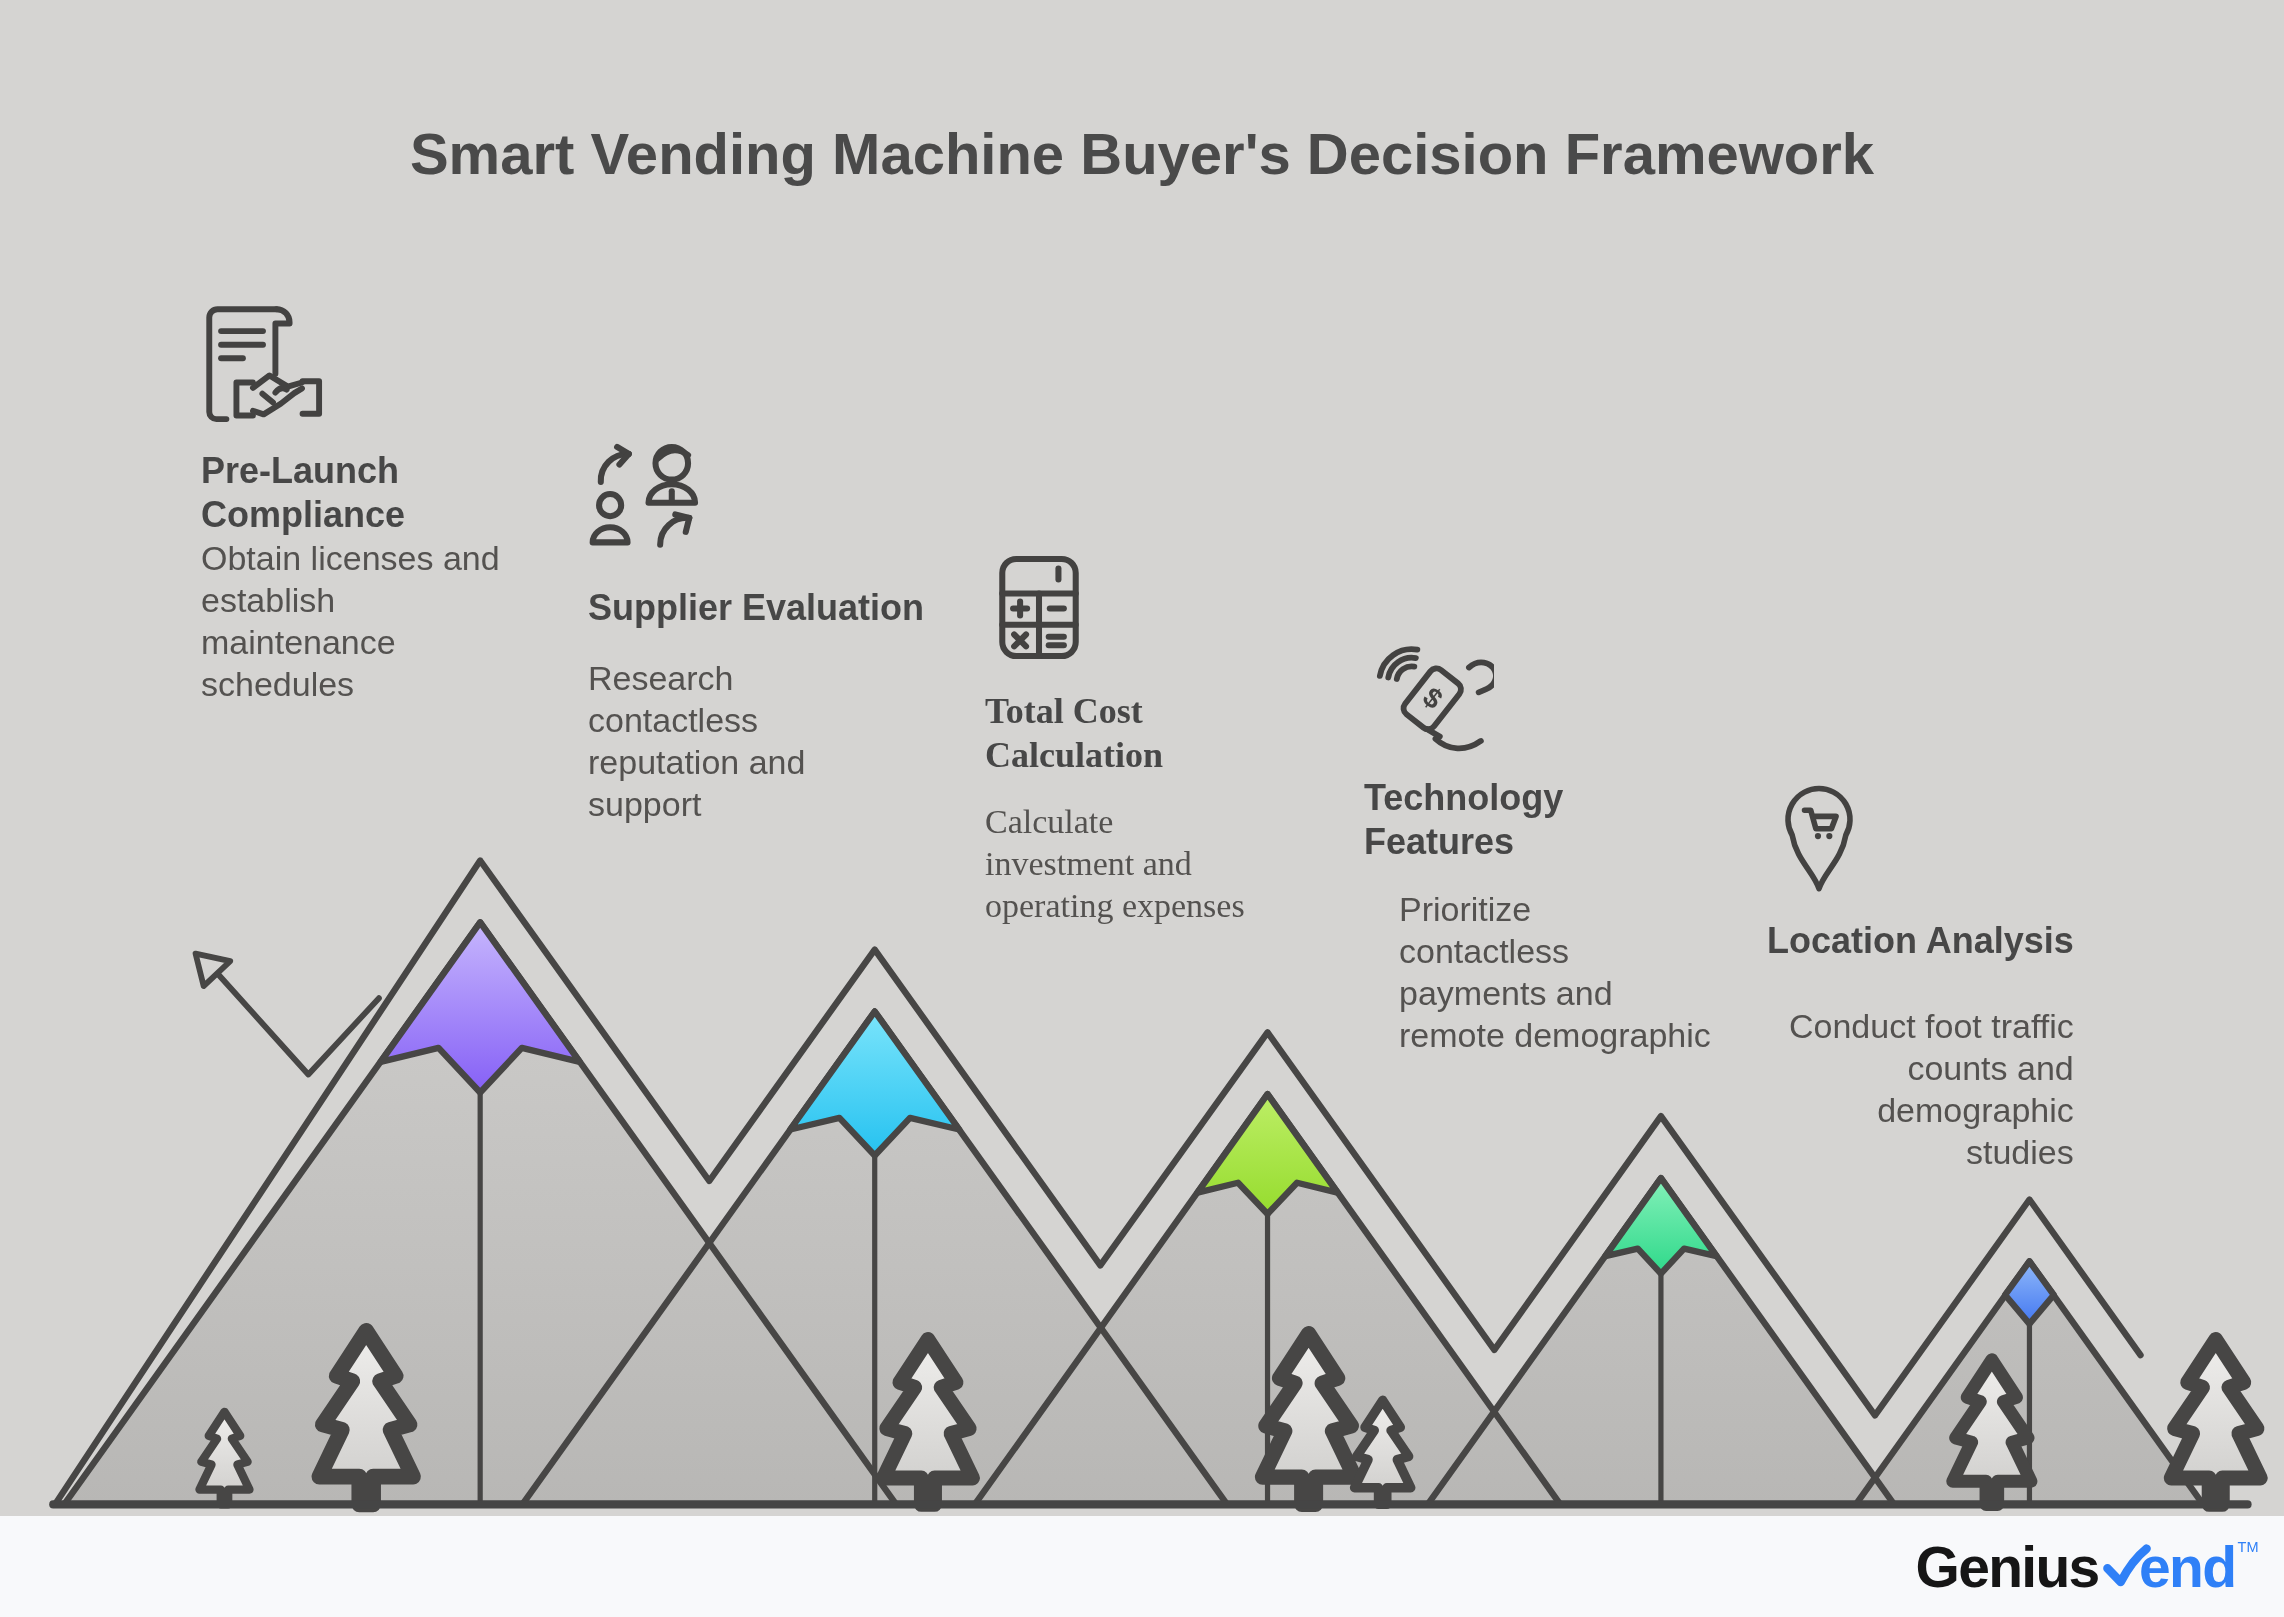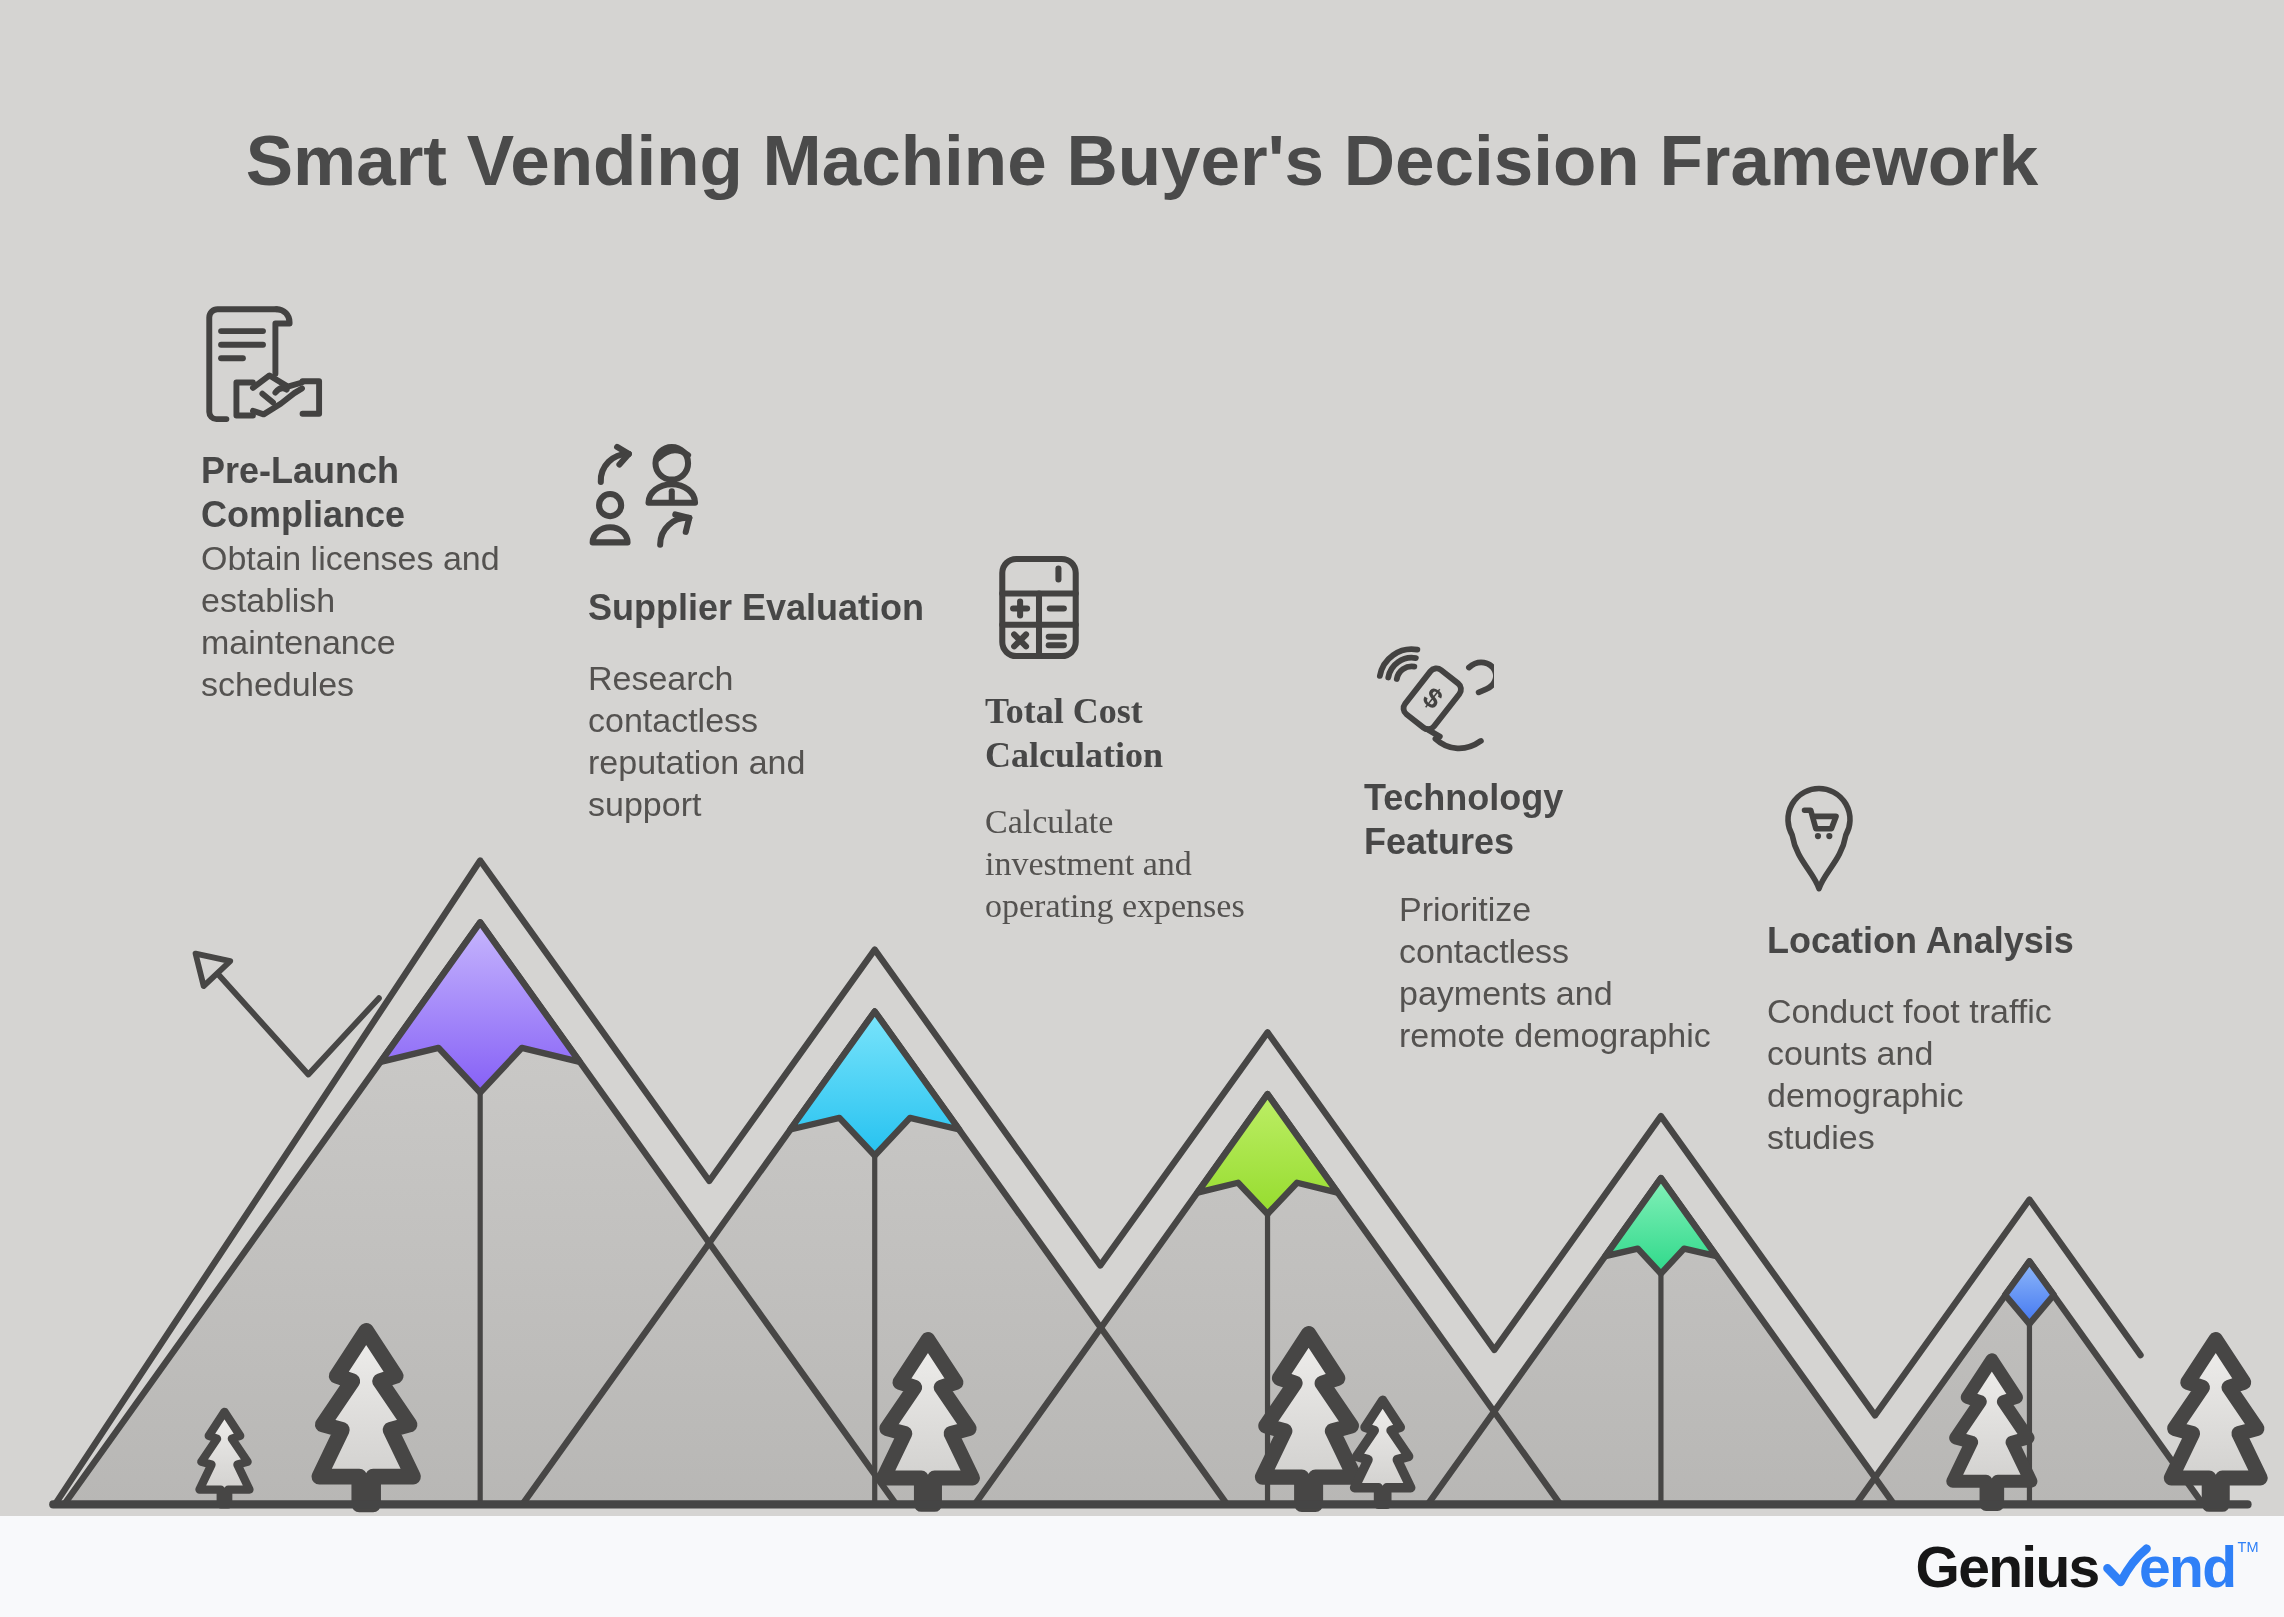--- a/index.html
+++ b/index.html
@@ -1,21 +1,21 @@
 <!DOCTYPE html>
 <html style="--background: #d5d4d2; --bottom-strip: #f8f9fb; --line: #474645; --mountain-fill-top: #d0cfcd; --mountain-fill-bottom: #b8b7b5; --tree-fill-top: #efeeec; --tree-fill-bottom: #cdccca; --title-text: #4a4a4a; --step-title-text: #474747; --desc-text: #545250; --icon-stroke: #434241; --logo-black: #161616; --logo-blue: #2f80f7;font-size:9.3px"><head>
 <meta charset="utf-8">
 <style>
   html,body{margin:0;padding:0;}
   body{font-family:"Liberation Sans","DejaVu Sans",sans-serif;background:#ffffff;}
   #canvas{position:relative;width:2284px;height:1618px;overflow:hidden;background:var(--bottom-strip,#f8f9fb);}
   #gray-panel{position:absolute;left:0;top:0;width:2284px;height:1516px;background:var(--background,#d5d4d2);border-radius:0 0 0 0;}
   #scene{position:absolute;left:0;top:0;width:2284px;height:1618px;}
   .page-title{position:absolute;left:0;top:120px;width:2284px;text-align:center;
-    font-size:71px;font-weight:700;letter-spacing:0px;color:var(--title-text,#4a4a4a);}
+    font-size:58px;font-weight:700;letter-spacing:0px;color:var(--title-text,#4a4a4a);}
   .step{position:absolute;}
   .step-icon{display:block;}
   .step-icon svg{stroke:var(--icon-stroke,#434241);fill:none;stroke-linecap:round;stroke-linejoin:round;}
   .step-title{font-size:36px;font-weight:700;line-height:44px;color:var(--step-title-text,#474747);}
   .step-desc{font-size:34px;font-weight:400;line-height:42px;color:var(--desc-text,#545250);}
   .line{white-space:nowrap;}
   #bottom-strip{position:absolute;left:0;top:1516px;width:2284px;height:102px;background:var(--bottom-strip,#f8f9fb);}
   #logo{position:absolute;right:25.5px;top:1526px;height:81px;display:flex;align-items:center;}
   .logo-black{font-size:57px;font-weight:700;letter-spacing:-1.7px;color:var(--logo-black,#161616);}
   .logo-blue{font-size:57px;font-weight:700;letter-spacing:-1.7px;color:var(--logo-blue,#2f80f7);margin-left:-5.8px;}
@@ -238,21 +238,21 @@
       <svg width="104" height="124" viewBox="0 0 100 120" stroke-width="5.4">
         <path d="M50,112 C45,96 28,84 24,60 A30,30 0 1 1 76,60 C72,84 55,96 50,112 Z"></path>
         <path d="M36,36 h6 l5,18 h15 l4.5,-12 H44"></path>
         <circle cx="49" cy="61" r="3" fill="#434241" stroke="none"></circle>
         <circle cx="60" cy="61" r="3" fill="#434241" stroke="none"></circle>
       </svg>
     </span>
     <div class="step-title" style="margin-top:19.7px;">
       <div class="line">Location Analysis</div>
     </div>
-    <div class="step-desc" style="margin-top:27px;">
+    <div class="step-desc" style="margin-top:42px;text-align:right;">
       <div class="line">Conduct foot traffic</div>
       <div class="line">counts and</div>
       <div class="line">demographic</div>
       <div class="line">studies</div>
     </div>
   </div>
 
   <div id="bottom-strip"></div>
   <div id="logo">
     <span class="logo-black">Genius</span>

